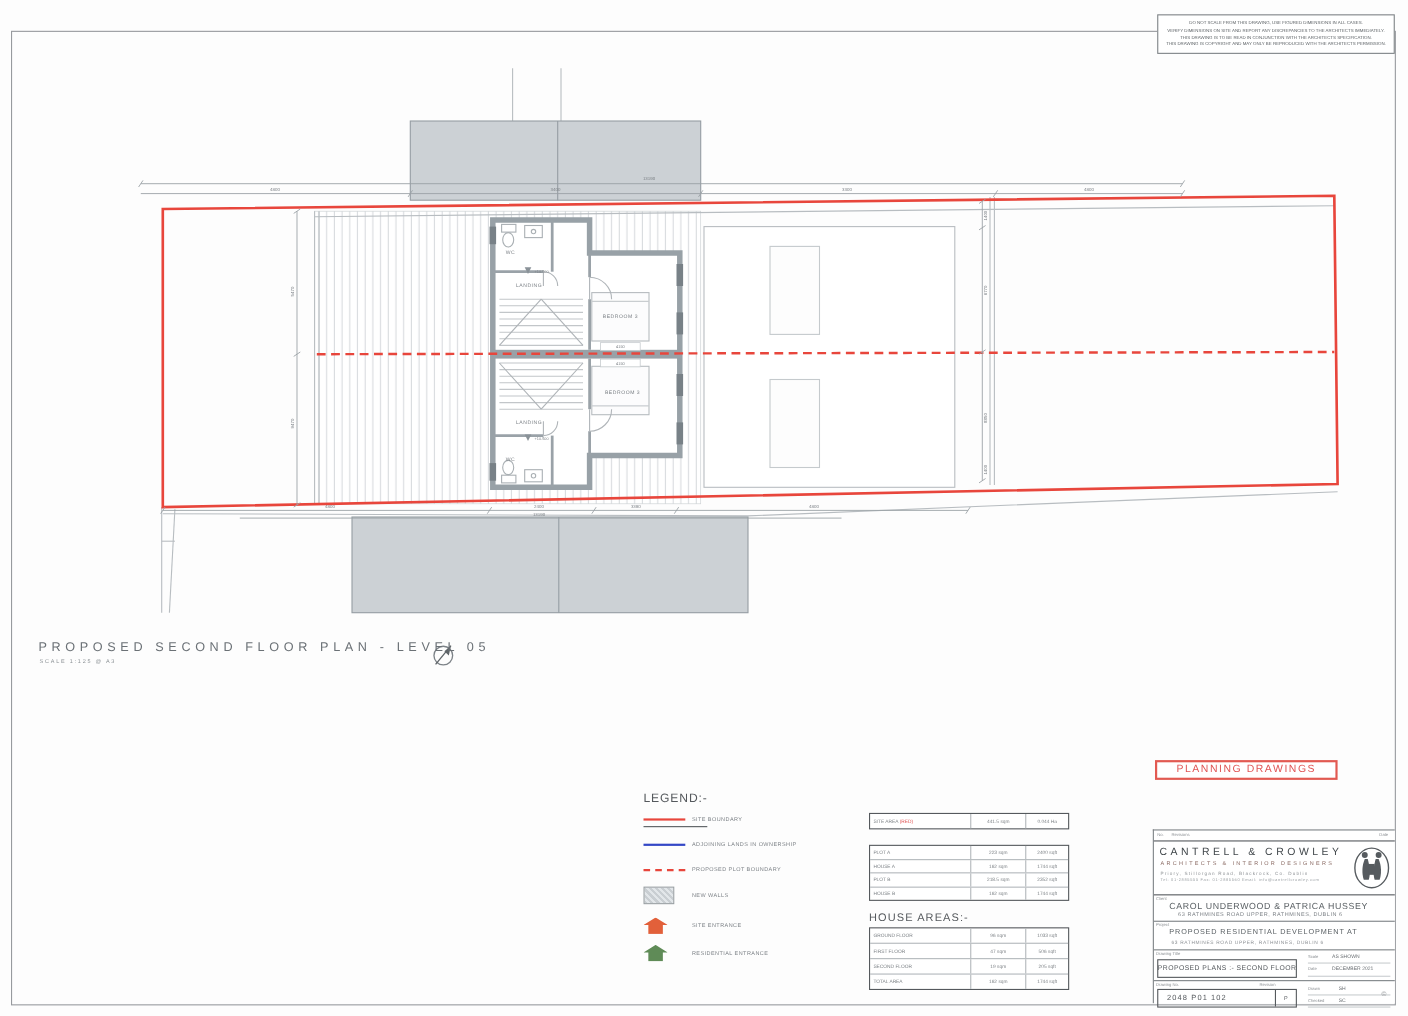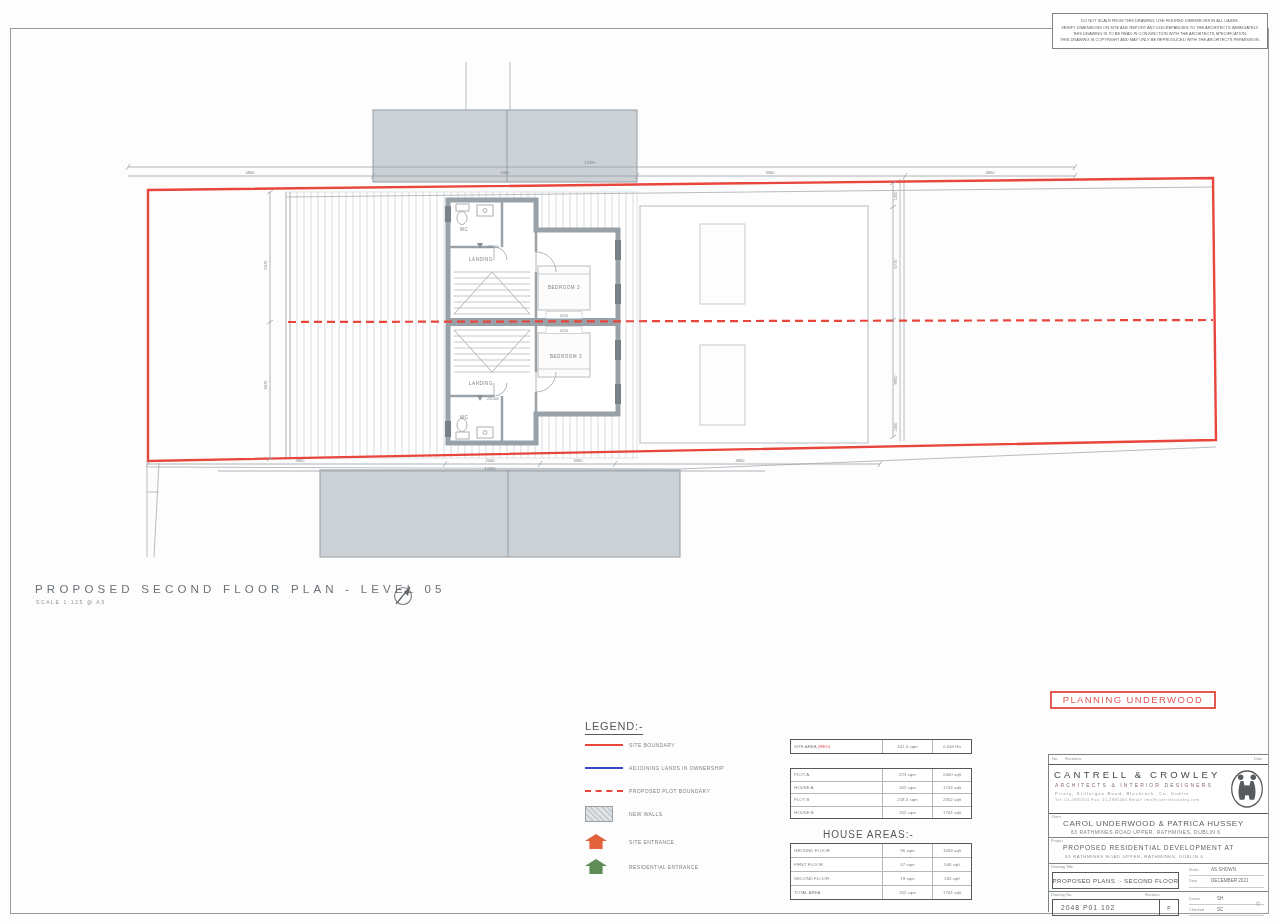--- a/index.html
+++ b/index.html
@@ -8,42 +8,42 @@
   .abs{position:absolute;}
   .frame{left:10px;top:28px;width:1257px;height:884px;border:1px solid #979a9e;}
   
   .disclaimer{left:1052px;top:13px;width:214px;height:34px;border:1px solid #7d8285;background:#fff;
               display:flex;flex-direction:column;justify-content:center;}
   .disclaimer div{font-size:4px;line-height:6.4px;text-align:center;color:#5d6266;white-space:nowrap;}
   
   .plan-title{left:35px;top:583px;font-size:11.5px;letter-spacing:4.2px;color:#6b7176;white-space:nowrap;}
   .plan-scale{left:36px;top:599px;font-size:5px;letter-spacing:1.6px;color:#8b9195;}
   
-  .legend-head{left:585px;top:720px;font-size:11px;letter-spacing:.8px;color:#55595d;border-bottom:1.5px solid #55595d;padding-bottom:2px;}
+  .legend-head{left:585px;top:720px;font-size:11px;letter-spacing:.8px;color:#55595d;border-bottom:1.5px solid #55595d;padding-bottom:19px;}
   .legend-item-label{font-size:5px;letter-spacing:.4px;color:#7d8287;}
   .lg-line{width:38px;height:0;}
   .lg-red{border-top:2.5px solid #e8463c;}
   .lg-blue{border-top:2.5px solid #3447c6;}
   .lg-dash{border-top:2.5px dashed #e8463c;}
   .lg-swatch{width:26px;height:14px;border:1px solid #9aa0a4;
      background:repeating-linear-gradient(45deg,#c9ced2 0 2px,#e2e6e9 2px 4px);}
   .lg-arrow{width:22px;height:15px;clip-path:polygon(50% 0,100% 46%,80% 46%,80% 100%,20% 100%,20% 46%,0 46%);}
   .lg-orange{background:#e2603a;}
   .lg-green{background:#5f8b57;}
   
   .tbl{width:180px;background:#fff;}
   .tbl-bold{border:1.5px solid #55595d;}
   .trow{display:flex;align-items:center;height:11.5px;border-top:1px solid #b2b7bb;}
   .trow:first-child{border-top:none;}
   .tc{font-size:4.4px;color:#7f8488;white-space:nowrap;overflow:hidden;}
   .tc-name{width:88px;padding-left:3px;border-right:1px solid #b2b7bb;height:100%;display:flex;align-items:center;}
   .tc-sqm{width:49px;text-align:center;border-right:1px solid #b2b7bb;height:100%;display:flex;align-items:center;justify-content:center;}
   .tc-sqft{flex:1;text-align:center;display:flex;align-items:center;justify-content:center;}
   .site-red{color:#e05555;}
-  .areas-head{font-size:10px;letter-spacing:1px;color:#55595d;border-bottom:1.5px solid #55595d;padding-bottom:6px;display:inline-block;margin-left:33px;}
+  .areas-head{font-size:10px;letter-spacing:1px;color:#55595d;border-bottom:1.5px solid #55595d;padding-bottom:6px;display:inline-block;}
   
   .stamp{left:1050px;top:691px;width:162px;height:14px;border:2px solid #e25a52;color:#e05555;
          font-size:9.5px;letter-spacing:1.4px;text-align:center;line-height:14px;background:#fff;}
   
   .tblock{left:1048px;top:754px;width:219px;height:157px;border-left:1px solid #7d8285;border-top:1px solid #7d8285;background:#fff;}
   .tb-row-head{height:9px;position:relative;font-size:3.8px;color:#8d9195;}
   .tb-arch{height:48px;border-top:1.5px solid #55595d;border-bottom:1.5px solid #55595d;position:relative;}
   .arch-name{position:absolute;left:5px;top:4px;font-size:9.5px;letter-spacing:3.2px;color:#41474b;white-space:nowrap;}
   .arch-sub{position:absolute;left:6px;top:17px;font-size:5px;letter-spacing:2.1px;color:#8a6a63;white-space:nowrap;}
   .arch-addr{position:absolute;left:6px;top:26px;font-size:4.2px;letter-spacing:1.1px;color:#8d9195;white-space:nowrap;}
@@ -379,21 +379,21 @@
       <span class="tc tc-sqm">19 sqm</span>
       <span class="tc tc-sqft">205 sqft</span>
     </div>
     <div class="trow" style="height:13px;">
       <span class="tc tc-name">TOTAL AREA</span>
       <span class="tc tc-sqm">162 sqm</span>
       <span class="tc tc-sqft">1744 sqft</span>
     </div>
   </div>
 
-  <div class="abs stamp">PLANNING UNDERWOOD</div>
+  <div class="abs stamp">PLANNING DRAWINGS</div>
 
   <div class="abs tblock">
     <div class="tb-row-head">
       <span style="position:absolute;left:3px;top:2px;">No.</span>
       <span style="position:absolute;left:16px;top:2px;">Revisions</span>
       <span style="position:absolute;right:6px;top:2px;">Date</span>
     </div>
     <div class="tb-arch">
       <div class="arch-name">CANTRELL &amp; CROWLEY</div>
       <div class="arch-sub">ARCHITECTS &amp; INTERIOR DESIGNERS</div>

